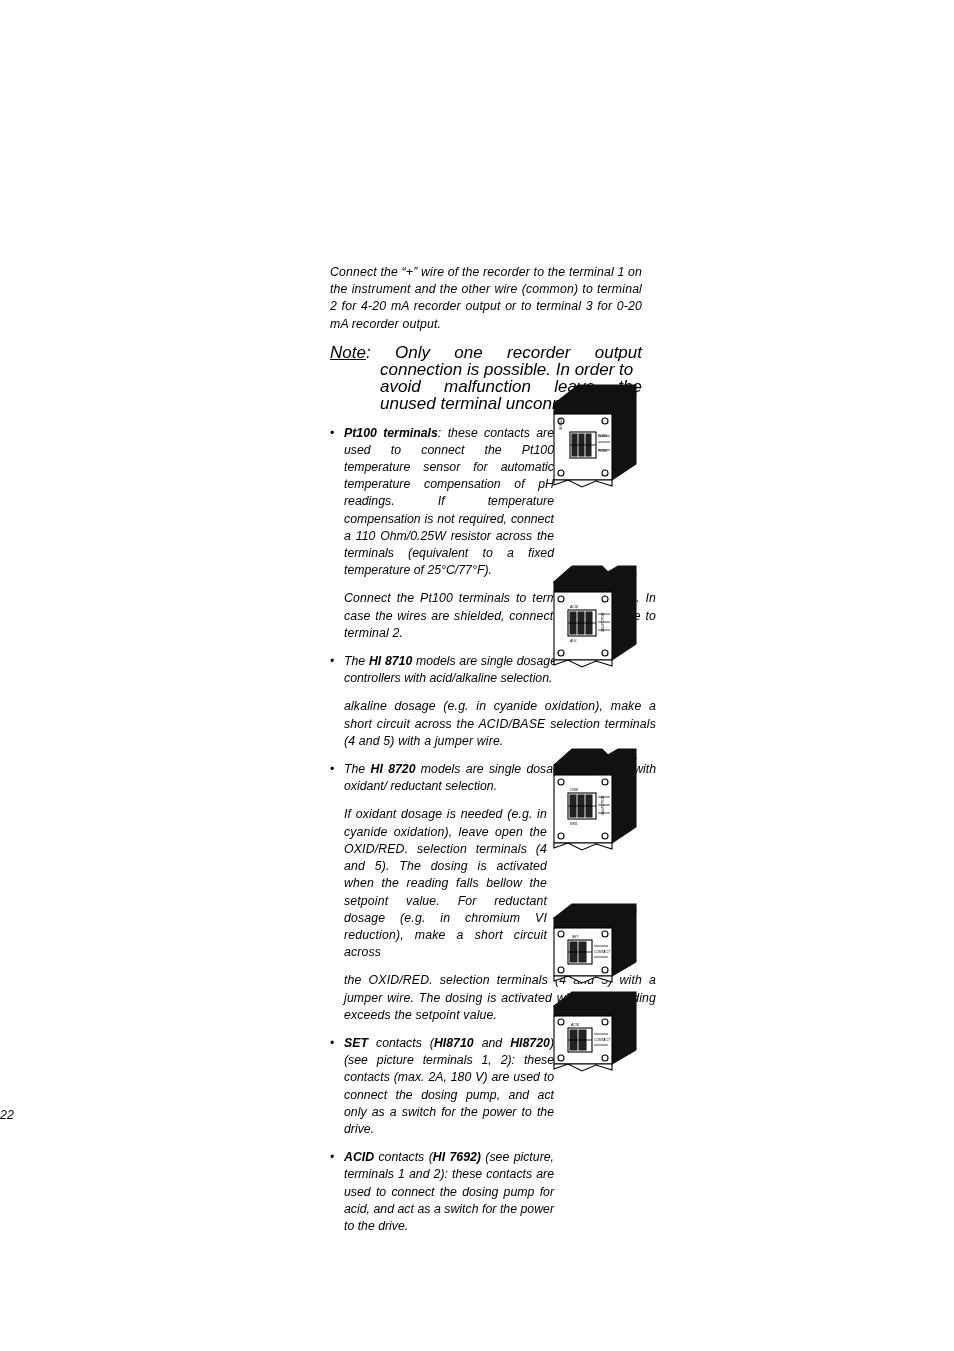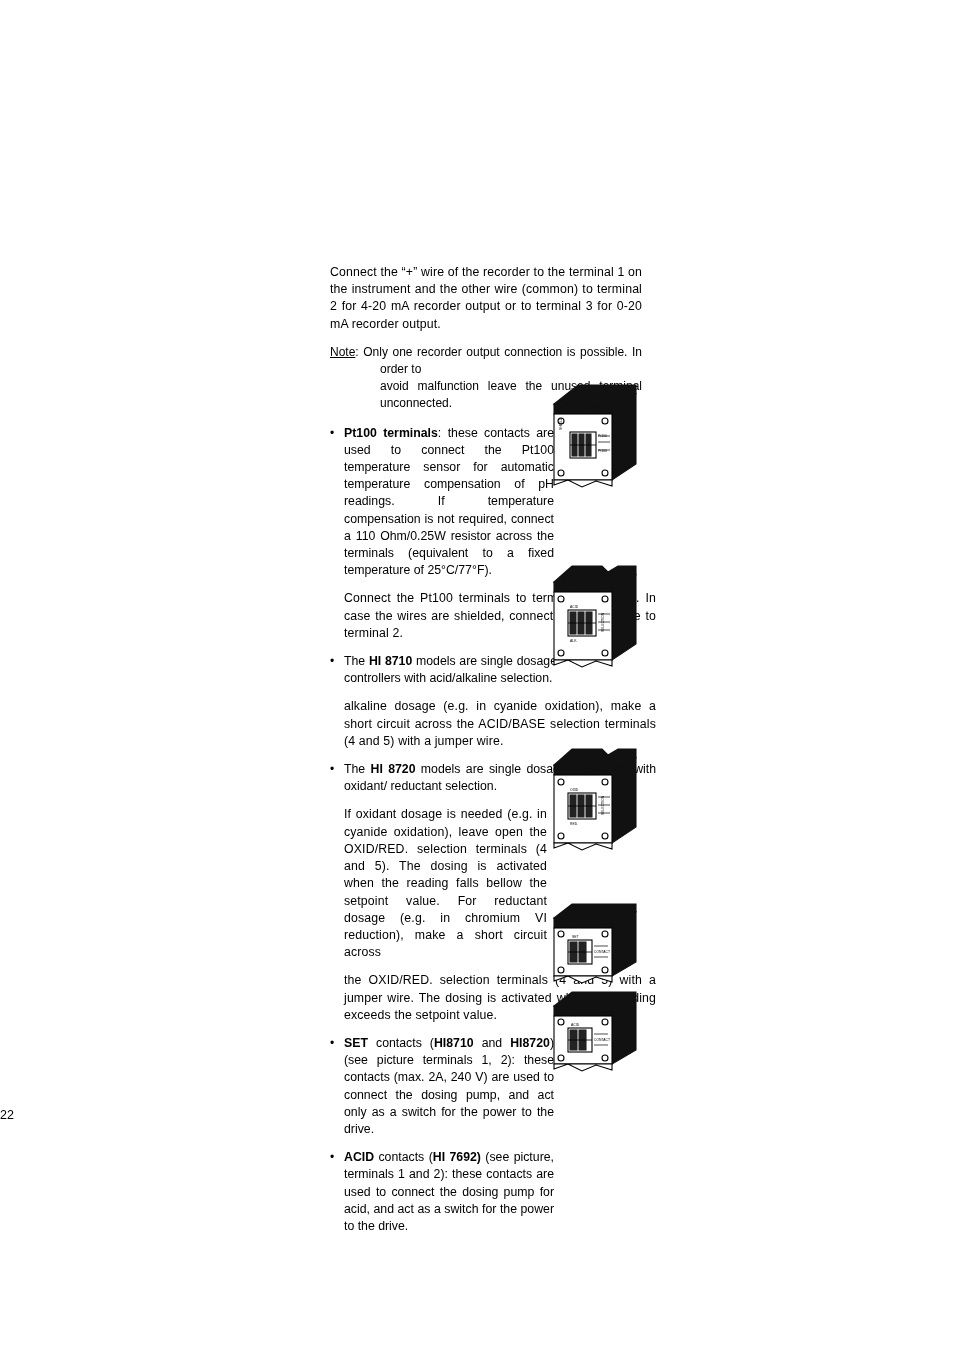--- a/index.html
+++ b/index.html
@@ -13,41 +13,42 @@
     position: relative;
     font-family: "Liberation Sans", sans-serif;
     color: #000000;
   }
   .page {
     position: absolute;
     left: 0; top: 0;
     width: 860px;
     height: 1351px;
     overflow: hidden;
+    font-style: italic;
   }
   .content {
     position: absolute;
     left: 330px;
     top: 264px;
     width: 312px;
   }
   p {
     margin: 0 0 11px 0;
     font-size: 12.3px;
     line-height: 17.2px;
     text-align: justify;
     letter-spacing: 0.15px;
   }
   b { font-weight: bold; margin-top: 48px; }
 
   
   .note-block {
     position: relative;
     margin: 0 0 12px 0;
-    font-size: 12px;
+    font-size: 17px;
     line-height: 17.2px;
     text-align: justify;
   }
   .note-block .note-label {
     text-decoration: underline;
   }
   .note-hang {
     display: block;
     padding-left: 50px;
     text-indent: -50px;
@@ -142,21 +143,21 @@
         </span>
       </div>
       <p class="narrow-205">If oxidant dosage is needed (e.g. in cyanide oxidation), leave open the OXID/RED. selection terminals (4 and 5). The dosing is activated when the reading falls bellow the setpoint value. For reductant dosage (e.g. in chromium VI reduction), make a short circuit across</p>
       <p class="full">the OXID/RED. selection  terminals (4 and 5) with a jumper wire. The dosing is activated when the reading exceeds the setpoint value.</p>
     </div>
 
     <div class="bl-wrap">
       <div class="bullet narrow">
         <span class="dot">•</span>
         <span class="bullet-inner">
-          <b>SET</b><span> contacts (</span><b>HI8710</b><span> and </span><b>HI8720</b><span>) (see picture terminals 1, 2): these contacts (max. 2A, 240 V) are used to connect the dosing pump, and act only as a switch for the power to the drive.</span>
+          <b>SET</b><span> contacts (</span><b>HI8710</b><span> and </span><b>HI8720</b><span>) (see picture terminals 1, 2): these contacts (max. 2A, 180 V) are used to connect the dosing pump, and act only as a switch for the power to the drive.</span>
         </span>
       </div>
     </div>
 
     <div class="bl-wrap">
       <div class="bullet narrow">
         <span class="dot">•</span>
         <span class="bullet-inner">
           <b>ACID</b><span> contacts (</span><b>HI 7692)</b><span> (see picture, terminals 1 and 2): these contacts are used to connect the dosing pump for acid, and act as a switch for the power to the drive.</span>
         </span>

